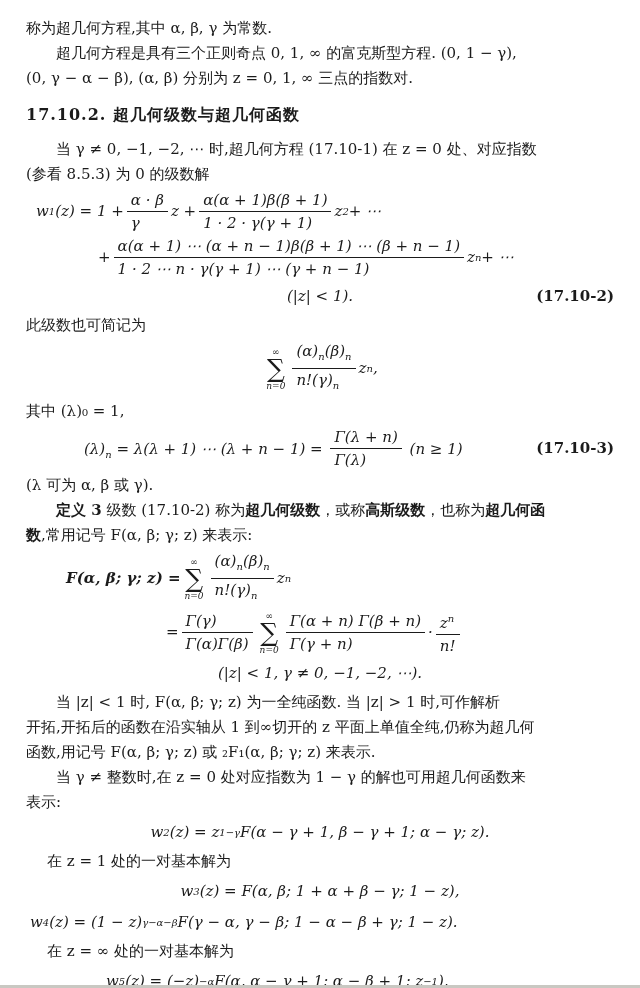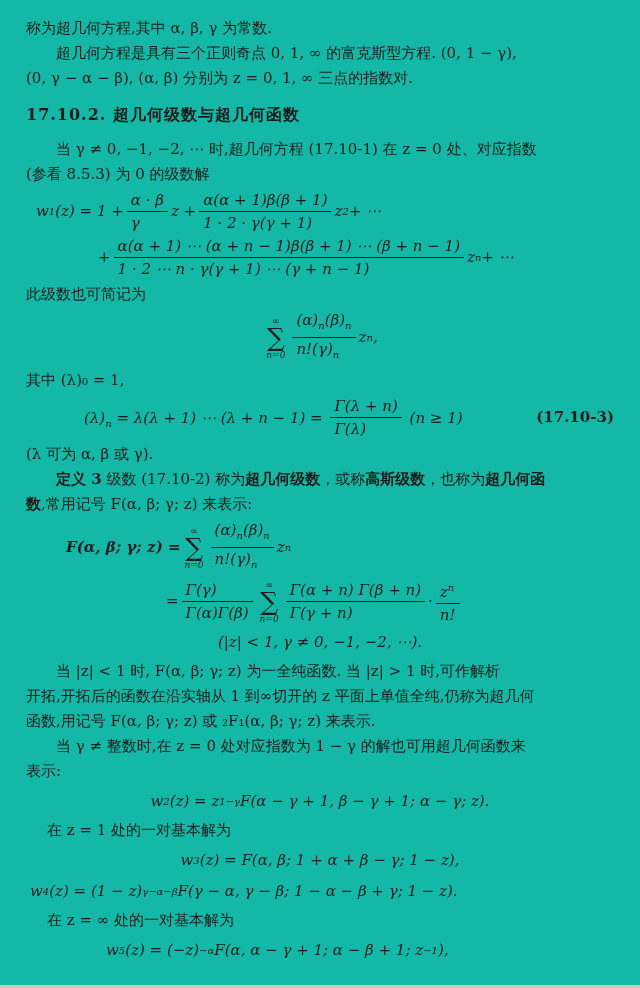--- a/index.html
+++ b/index.html
@@ -1,21 +1,21 @@
 <!DOCTYPE html>
 <html><head>
 <meta charset="utf-8">
 <style>
   html, body { margin: 0; padding: 0; background: #e8e8e4; }
   .page {
     position: relative;
     width: 640px;
     height: 988px;
     margin: 0 auto;
-    background: #14b8a6;
+    background: #ffffff;
     color: #1b1b1b;
     font-family: "DejaVu Serif", serif;
     font-size: 15px;
     line-height: 25px;
     box-sizing: border-box;
     padding: 16px 26px 0 26px;
     overflow: hidden;
   }
   .para { margin: 0; }
   .ind2 { text-indent: 2em; }
@@ -109,20 +109,24 @@
   <div class="eq left" style="padding-left:72px">
       <span>+ </span>
       <span class="frac">
         <span class="num"><span>α(α + 1) ⋯ (α + n − 1)β(β + 1) ⋯ (β + n − 1)</span></span>
         <span class="den"><span>1 · 2 ⋯ n · γ(γ + 1) ⋯ (γ + n − 1)</span></span>
       </span>
       <span> z</span>
       <sup>n</sup>
       <span> + ⋯</span>
     </div>
+  <div class="eq">
+    <span><span>(|z| &lt; 1).</span></span>
+    <span class="eqno">(17.10-2)</span>
+  </div>
 
   <p class="para">此级数也可简记为</p>
 
   <div class="eq">
       <span class="sum">
         <span class="lim">∞</span>
         <span class="sigma">∑</span>
         <span class="lim">n=0</span>
       </span>
       <span class="frac">

